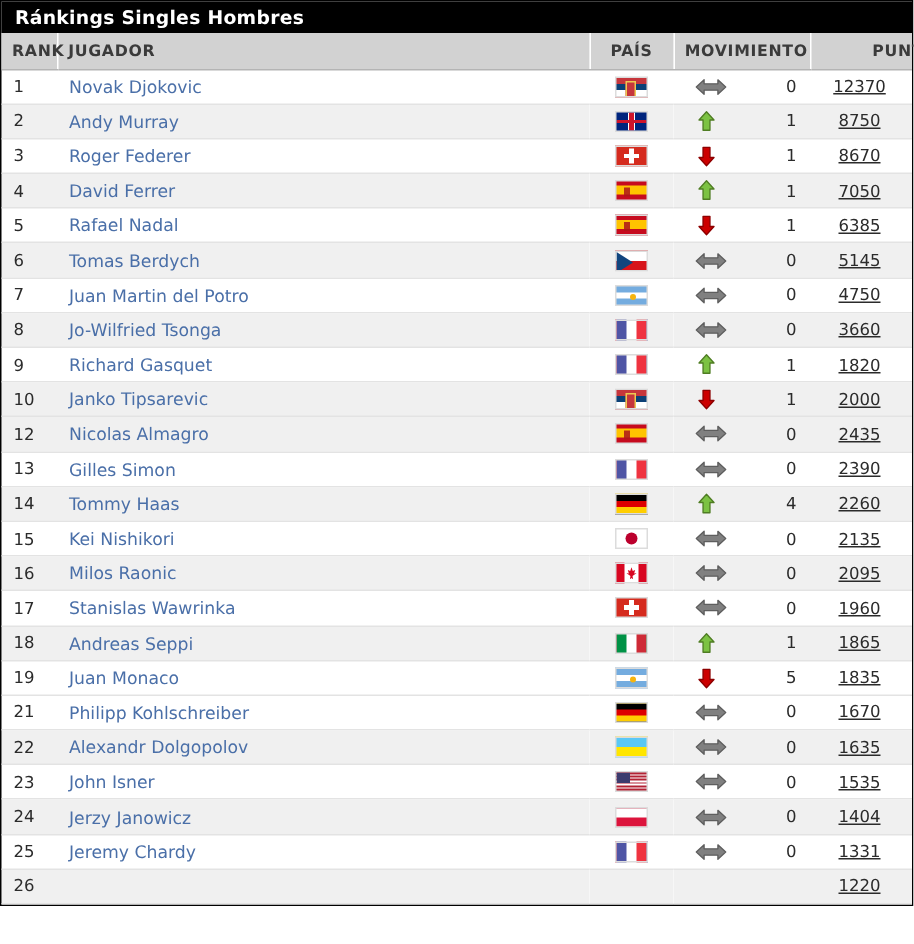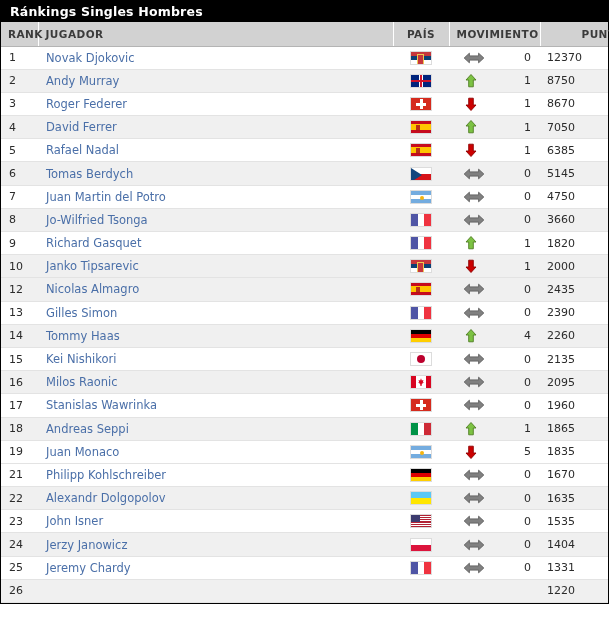--- a/index.html
+++ b/index.html
@@ -96,24 +96,25 @@
   td.td-flag {
     text-align: center;
     padding: 0;
   }
   td.td-move {
     text-align: left;
     padding: 0;
     position: relative;
   }
   td.td-points {
-    text-align: left;
+    text-align: center;
     color: #2b2b2b;
     font-size: 11px;
     padding-right: 9px;
+    text-decoration: underline;
   }
   .move-wrap {
     display: flex;
     align-items: center;
     justify-content: space-between;
     height: 22.2px;
     padding: 0 9px 0 14px;
     box-sizing: border-box;
   }
   .move-num {

